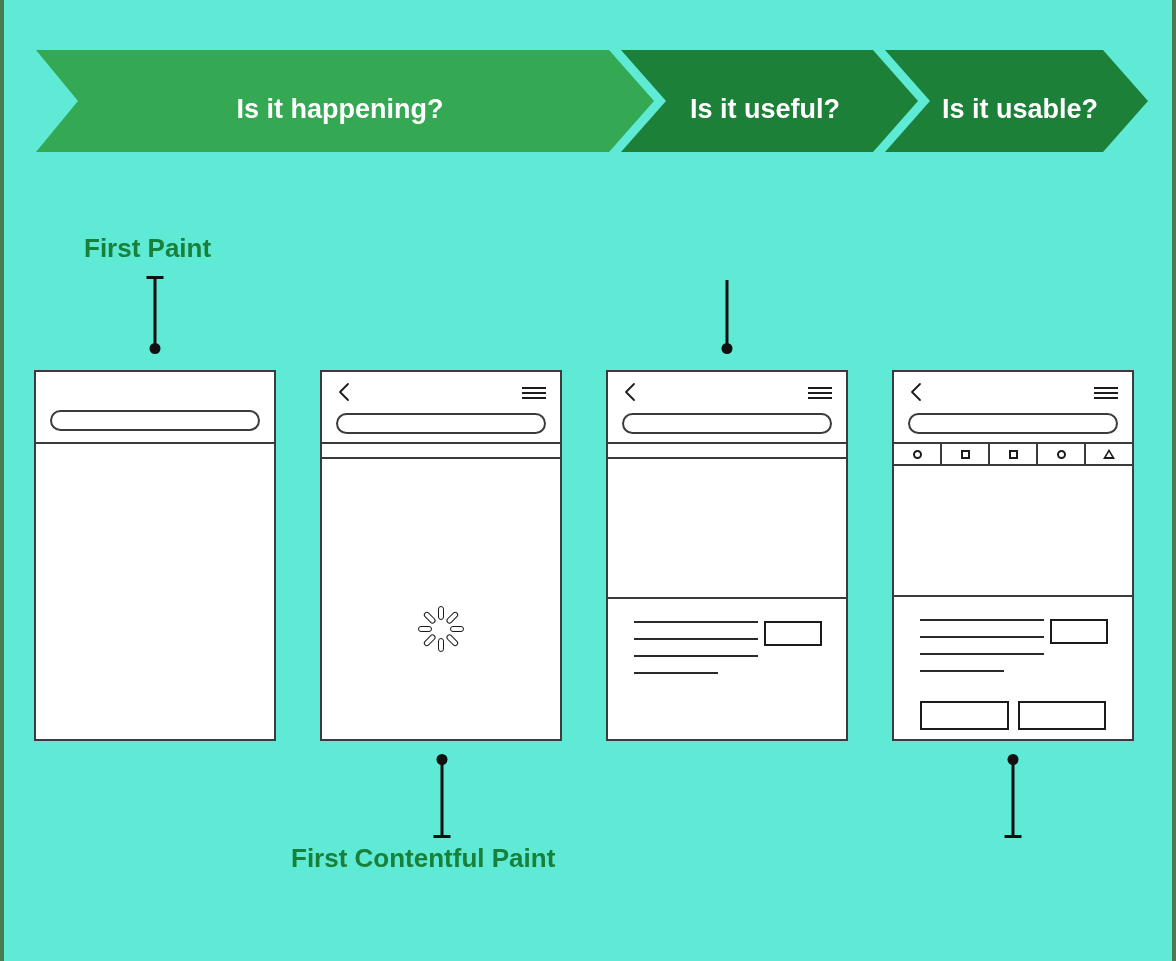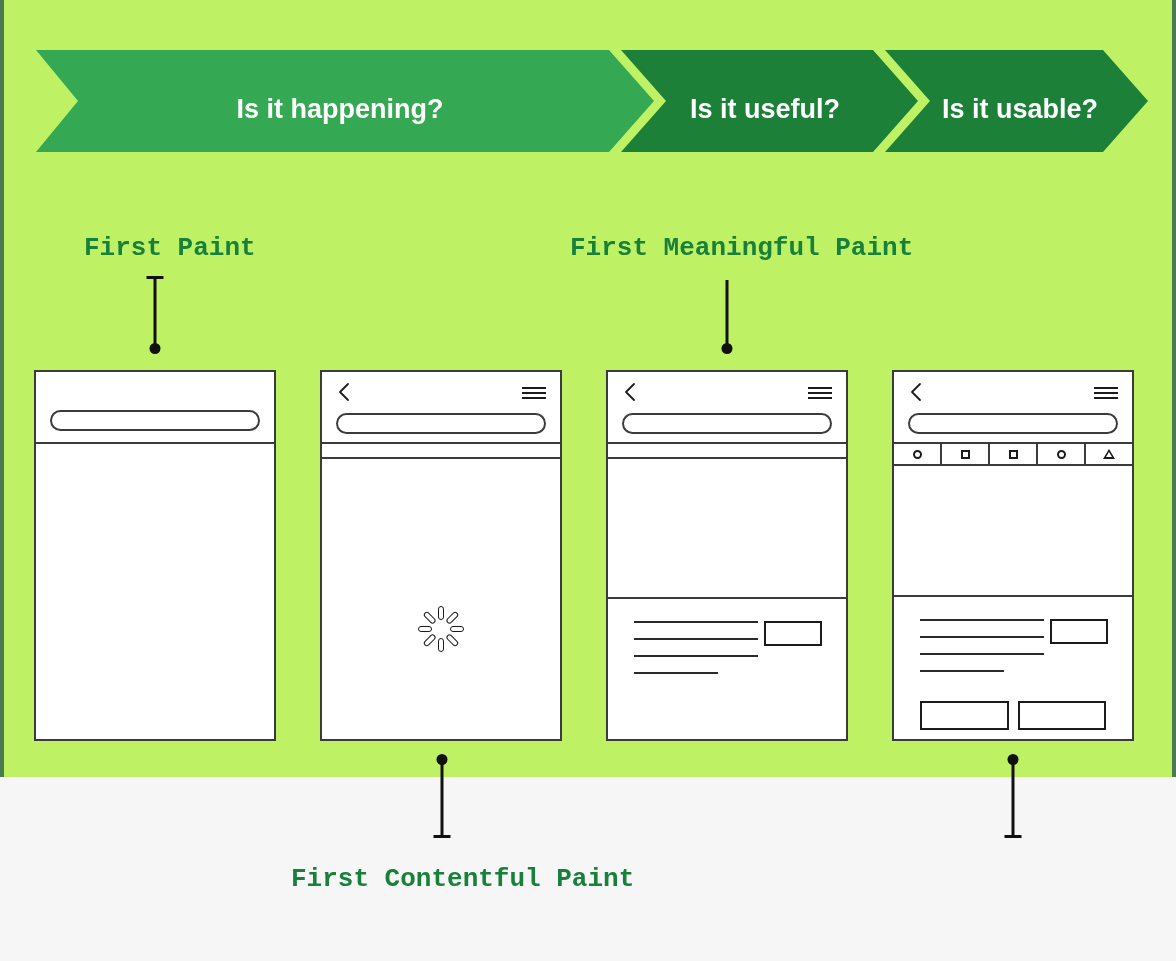--- a/index.html
+++ b/index.html
@@ -11,22 +11,22 @@
     height: 961px;
     background: #f5f6f5;
     font-family: "Liberation Sans", sans-serif;
     overflow: hidden;
     position: relative;
   }
   #page {
     position: absolute;
     left: 0; top: 0;
     width: 1176px;
-    height: 777px;
-    background: #bef264;
+    height: 961px;
+    background: #5eead4;
     border-left: 4px solid #4a7a52;
     border-right: 4px solid #4a7a52;
     box-sizing: border-box;
   }
 
   
   #phase-banner {
     position: absolute;
     left: 0;
     top: 50px;
@@ -37,29 +37,29 @@
   .phase-label {
     font-family: "Liberation Sans", sans-serif;
     font-weight: 700;
     font-size: 27px;
     fill: #ffffff;
   }
 
   
   .milestone-label {
     position: absolute;
-    font-family: Liberation Mono, monospace;
+    font-family: Liberation Sans, sans-serif;
     font-weight: 700;
     font-size: 26px;
     color: #19803c;
     white-space: nowrap;
   }
   #milestone-first-paint        { left: 80px;  top: 233px; }
   #milestone-first-meaningful   { left: 566px; top: 233px; }
-  #milestone-first-contentful   { left: 287px; top: 864px; }
+  #milestone-first-contentful   { left: 287px; top: 843px; }
   #milestone-time-interactive   { left: 875px; top: 843px; }
 
   
   .connector {
     position: absolute;
   }
   .connector .stem {
     position: absolute;
     left: 50%;
     transform: translateX(-50%);
@@ -289,21 +289,20 @@
 
       <polygon fill="#1d8039" points="881,0 1099,0 1144,51 1099,102 881,102 926,51"></polygon>
 
       <text class="phase-label" x="336" y="61" text-anchor="middle" dominant-baseline="middle">Is it happening?</text>
       <text class="phase-label" x="761" y="61" text-anchor="middle" dominant-baseline="middle">Is it useful?</text>
       <text class="phase-label" x="1016" y="61" text-anchor="middle" dominant-baseline="middle">Is it usable?</text>
     </svg>
   </div>
 
   <div class="milestone-label" id="milestone-first-paint">First Paint</div>
-  <div class="milestone-label" id="milestone-first-meaningful">First Meaningful Paint</div>
 
   <div class="connector" id="connector-first-paint">
     <div class="cap"></div>
     <div class="stem"></div>
     <div class="dot"></div>
   </div>
   <div class="connector" id="connector-first-meaningful">
     <div class="stem"></div>
     <div class="dot"></div>
   </div>

